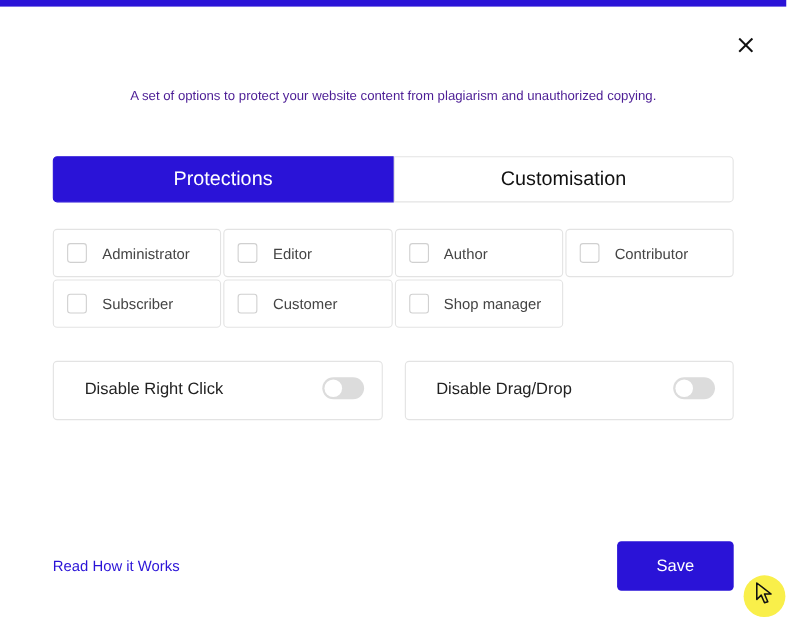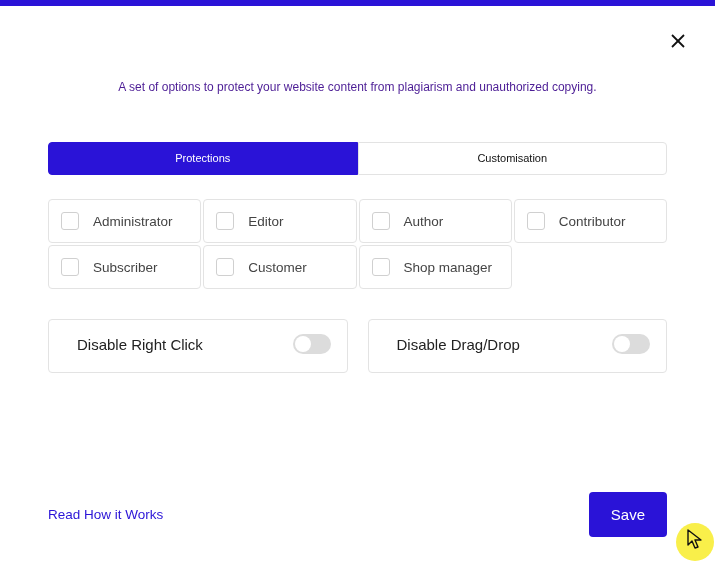--- a/index.html
+++ b/index.html
@@ -5,38 +5,38 @@
   * { box-sizing: border-box; margin: 0; padding: 0; }
   html, body { width: 715px; height: 577px; font-family: -apple-system, BlinkMacSystemFont, "Segoe UI", Arial, sans-serif; background: #fff; overflow: hidden; }
   .topbar { height: 6px; background: #2a13d7; width: 100%; }
   .modal { position: relative; padding: 0; }
   .close-btn { position: absolute; top: 28px; right: 28px; width: 18px; height: 18px; cursor: pointer; display: flex; align-items: center; justify-content: center; }
   .close-btn svg { width: 14px; height: 14px; }
   .header { text-align: center; padding-top: 52px; }
   .title { font-size: 21px; font-weight: 500; color: #111; }
   .subtitle { font-size: 12px; color: #4c1d95; margin-top: 22px; }
   .tabs { display: flex; margin: 48px 48px 0 48px; }
-  .tab { flex: 1; text-align: center; padding: 9px 0 10px 0; font-size: 11px; border: 1px solid #e3e3e3; cursor: pointer; background: #fff; color: #111; }
+  .tab { flex: 1; text-align: center; padding: 9px 0 10px 0; font-size: 18px; border: 1px solid #e3e3e3; cursor: pointer; background: #fff; color: #111; }
   .tab:first-child { border-radius: 4px 0 0 4px; }
   .tab:last-child { border-radius: 0 4px 4px 0; }
   .tab.active { background: #2a13d7; color: #fff; border-color: #2a13d7; }
   .content { padding: 24px 48px 0 48px; }
   .section-label { font-size: 15px; color: #111; margin-bottom: 14px; }
   .role-grid { display: grid; grid-template-columns: repeat(4, 1fr); gap: 2px; }
   .role-item { display: flex; align-items: center; border: 1px solid #e3e3e3; border-radius: 4px; padding: 12px 12px; cursor: pointer; }
   .role-check { width: 18px; height: 18px; border: 1.5px solid #d0d0d0; border-radius: 3px; margin-right: 14px; flex-shrink: 0; }
   .role-label { font-size: 13.5px; color: #444; }
   .toggle-row { display: flex; gap: 20px; margin-top: 30px; }
   .toggle-card { flex: 1; border: 1px solid #e3e3e3; border-radius: 4px; padding: 14px 16px 18px 16px; display: flex; justify-content: space-between; align-items: center; }
   .toggle-label { font-size: 15px; color: #222; margin-left: 12px; }
   .toggle { width: 38px; height: 20px; border-radius: 999px; background: #dcdcdc; position: relative; cursor: pointer; }
   .toggle .knob { position: absolute; top: 2px; left: 2px; width: 16px; height: 16px; border-radius: 50%; background: #fff; }
   .footer { position: absolute; left: 0; right: 0; top: 486px; padding: 0 48px; display: flex; justify-content: space-between; align-items: center; }
   .link { font-size: 13.5px; color: #2a13d7; cursor: pointer; }
-  .save-btn { background: #2a13d7; color: #fff; border: none; border-radius: 4px; padding: 14px 22px; font-size: 15px; cursor: pointer; }
+  .save-btn { background: #2a13d7; color: #fff; border: none; border-radius: 4px; padding: 14px 36px; font-size: 15px; cursor: pointer; }
   .cursor-highlight { position: absolute; left: 676px; top: 523px; width: 38px; height: 38px; border-radius: 50%; background: #f9ef4a; display: flex; align-items: center; justify-content: center; pointer-events: none; }
   .cursor-highlight svg { width: 16px; height: 22px; }
 </style>
 </head>
 <body>
 
 <div class="topbar"></div>
 
 <div class="modal">
 

